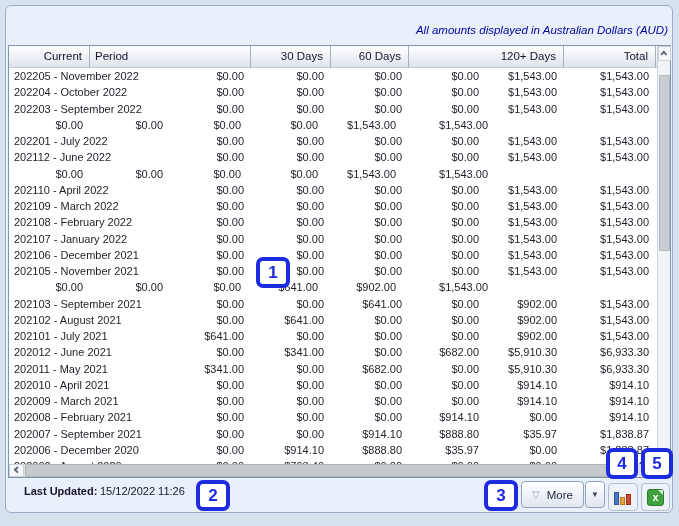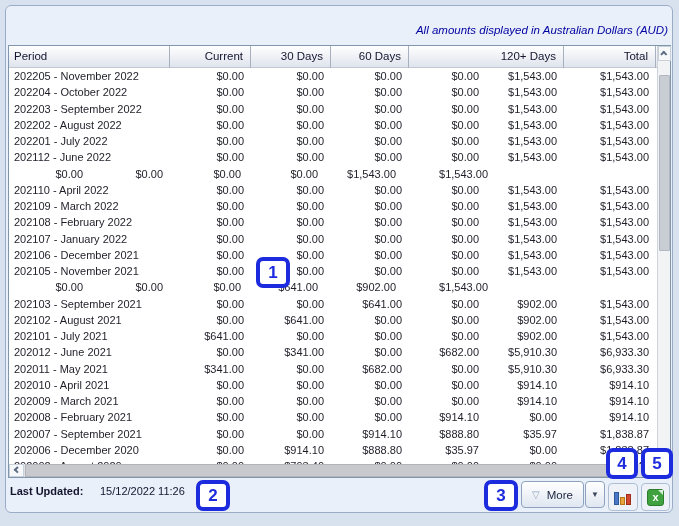--- a/index.html
+++ b/index.html
@@ -37,21 +37,21 @@
           border:1px solid #c8d0da; display:flex; align-items:center; justify-content:center; }
   .hbtn.left { left:0; } .hbtn.right { right:0; width:13px; }
   .hthumb { position:absolute; left:16px; top:0; width:608px; height:13px;
             background:#c7c9cc; border:1px solid #b0b3b8; }
   .chev { width:5px; height:5px; border-left:2px solid #5c6c84; border-top:2px solid #5c6c84; }
   .chev.up   { transform:rotate(45deg)  translateY(1px); }
   .chev.down { transform:rotate(225deg) translateY(1px); }
   .chev.lft  { transform:rotate(-45deg) translateX(1px); }
   .chev.rgt  { transform:rotate(135deg) translateX(1px); }
   
-  .lu-label { position:absolute; left:10px; top:485px; font-size:11px; font-weight:bold; color:#14142e; }
+  .lu-label { position:absolute; left:24px; top:485px; font-size:11px; font-weight:bold; color:#14142e; }
   .lu-value { position:absolute; left:100px; top:485px; font-size:11px; color:#14142e; }
   .more-btn { position:absolute; left:521px; top:481px; width:63px; height:27px;
               background:linear-gradient(#ffffff,#e0e7f1); border:1px solid #8da2bf; border-radius:4px;
               display:flex; align-items:center; justify-content:center; gap:7px; cursor:default; }
   .more-btn .tri-o { font-size:10px; color:#93a5bd; line-height:10px; }
   .more-btn .lbl { font-size:11.5px; color:#1c2440; }
   .more-drop { position:absolute; left:585px; top:481px; width:20px; height:27px;
                background:linear-gradient(#ffffff,#e0e7f1); border:1px solid #8da2bf; border-radius:4px;
                display:flex; align-items:center; justify-content:center; }
   .more-drop .tri-s { font-size:8px; color:#3c465c; line-height:8px; }
@@ -83,22 +83,22 @@
 <body>
 
 <div class="screen">
   <div class="panel"></div>
 
   <div class="notice">All amounts displayed in Australian Dollars (AUD)</div>
 
   <div class="table">
     <div class="content-col">
       <div class="thead">
+          <div class="hc" style="width: 81px;">Current</div>
           <div class="hc first" style="width: 161px;">Period</div>
-          <div class="hc" style="width: 81px;">Current</div>
           <div class="hc" style="width: 80px;">30 Days</div>
           <div class="hc" style="width: 78px;">60 Days</div>
           <div class="hc" style="width: 77px; margin-top: 30px;">90 Days</div>
           <div class="hc" style="width: 78px;">120+ Days</div>
           <div class="hc" style="width: 92px;">Total</div>
         </div>
       <div class="tbody">
           <div class="tr">
             <div class="td left" style="width: 161px;">202205 - November 2022</div>
             <div class="td" style="width: 81px;">$0.00</div>
@@ -120,21 +120,20 @@
           <div class="tr">
             <div class="td left" style="width: 161px;">202203 - September 2022</div>
             <div class="td" style="width: 81px;">$0.00</div>
             <div class="td" style="width: 80px;">$0.00</div>
             <div class="td" style="width: 78px;">$0.00</div>
             <div class="td" style="width: 77px;">$0.00</div>
             <div class="td" style="width: 78px;">$1,543.00</div>
             <div class="td" style="width: 92px;">$1,543.00</div>
           </div>
           <div class="tr">
-            <div class="td left" style="width: 161px;">202202 - August 2022</div>
             <div class="td" style="width: 81px;">$0.00</div>
             <div class="td" style="width: 80px;">$0.00</div>
             <div class="td" style="width: 78px;">$0.00</div>
             <div class="td" style="width: 77px;">$0.00</div>
             <div class="td" style="width: 78px;">$1,543.00</div>
             <div class="td" style="width: 92px;">$1,543.00</div>
           </div>
           <div class="tr">
             <div class="td left" style="width: 161px;">202201 - July 2022</div>
             <div class="td" style="width: 81px;">$0.00</div>

